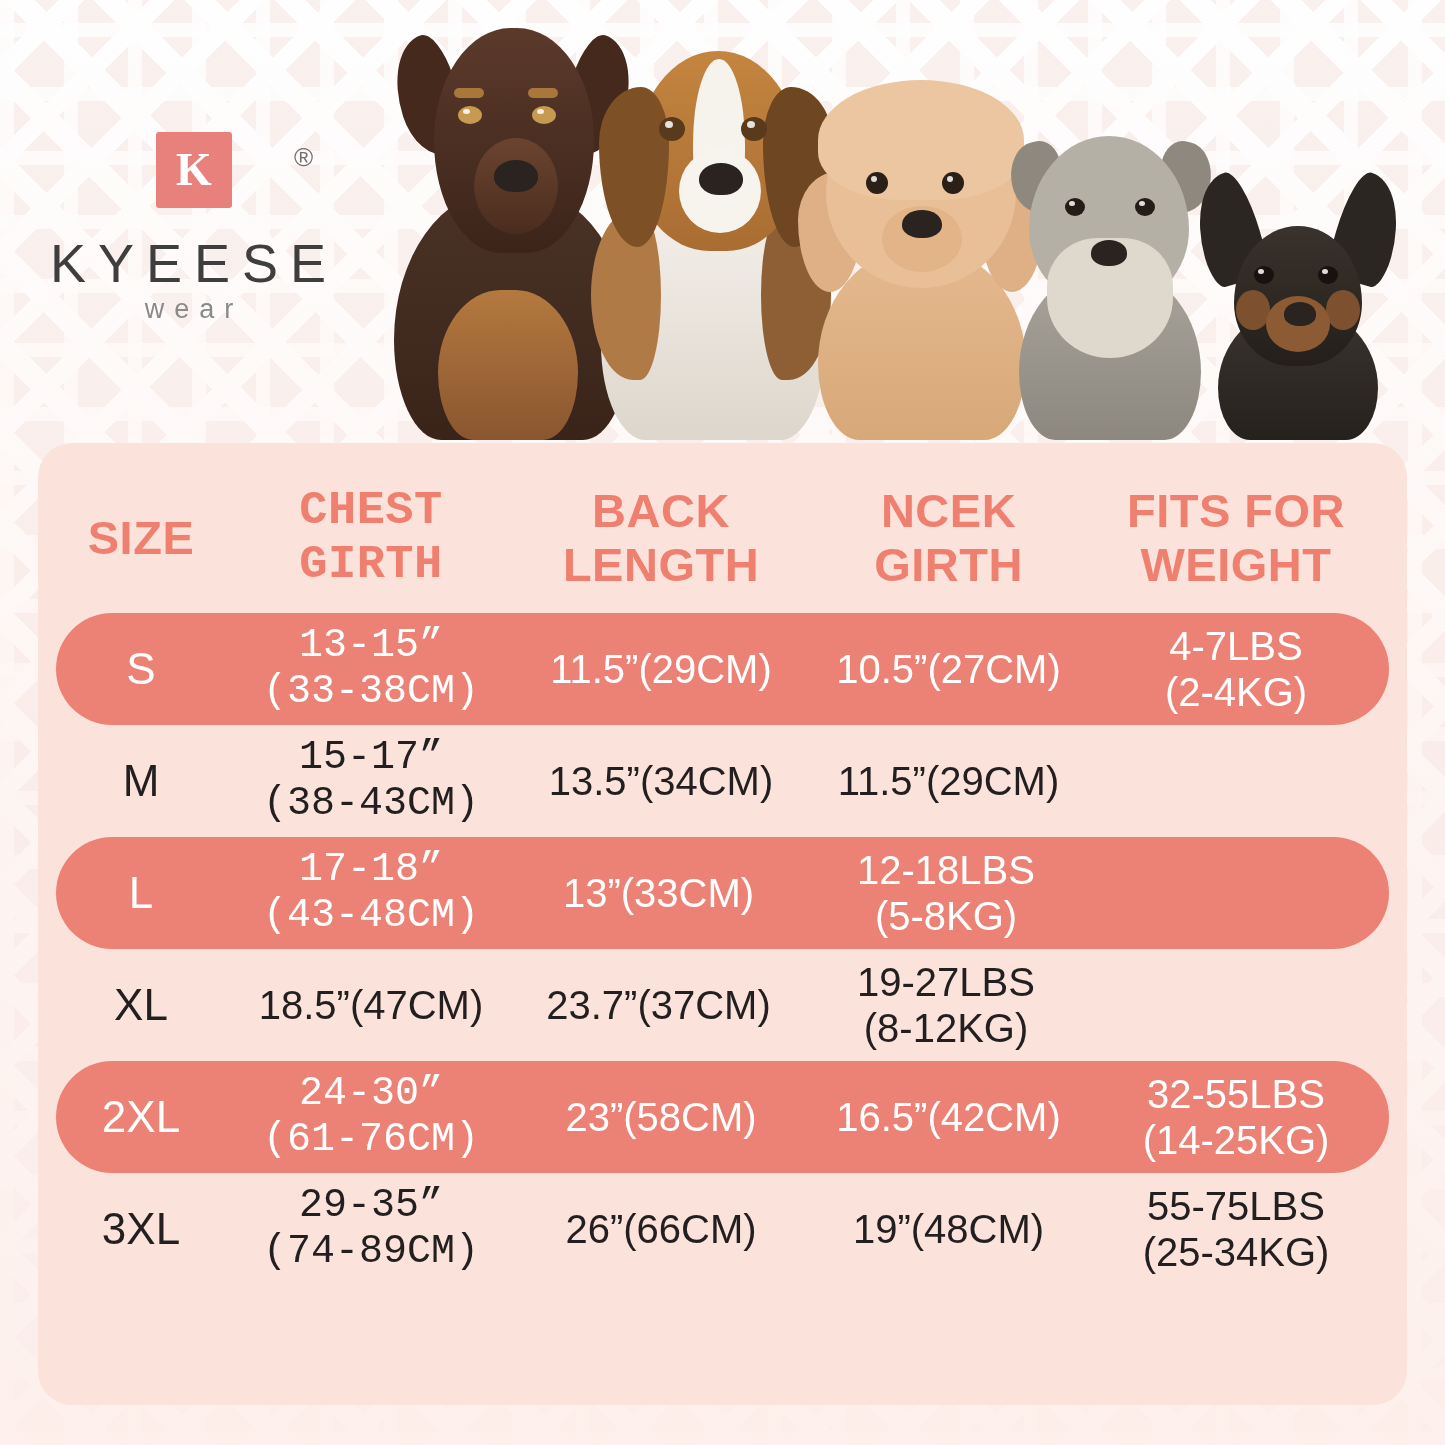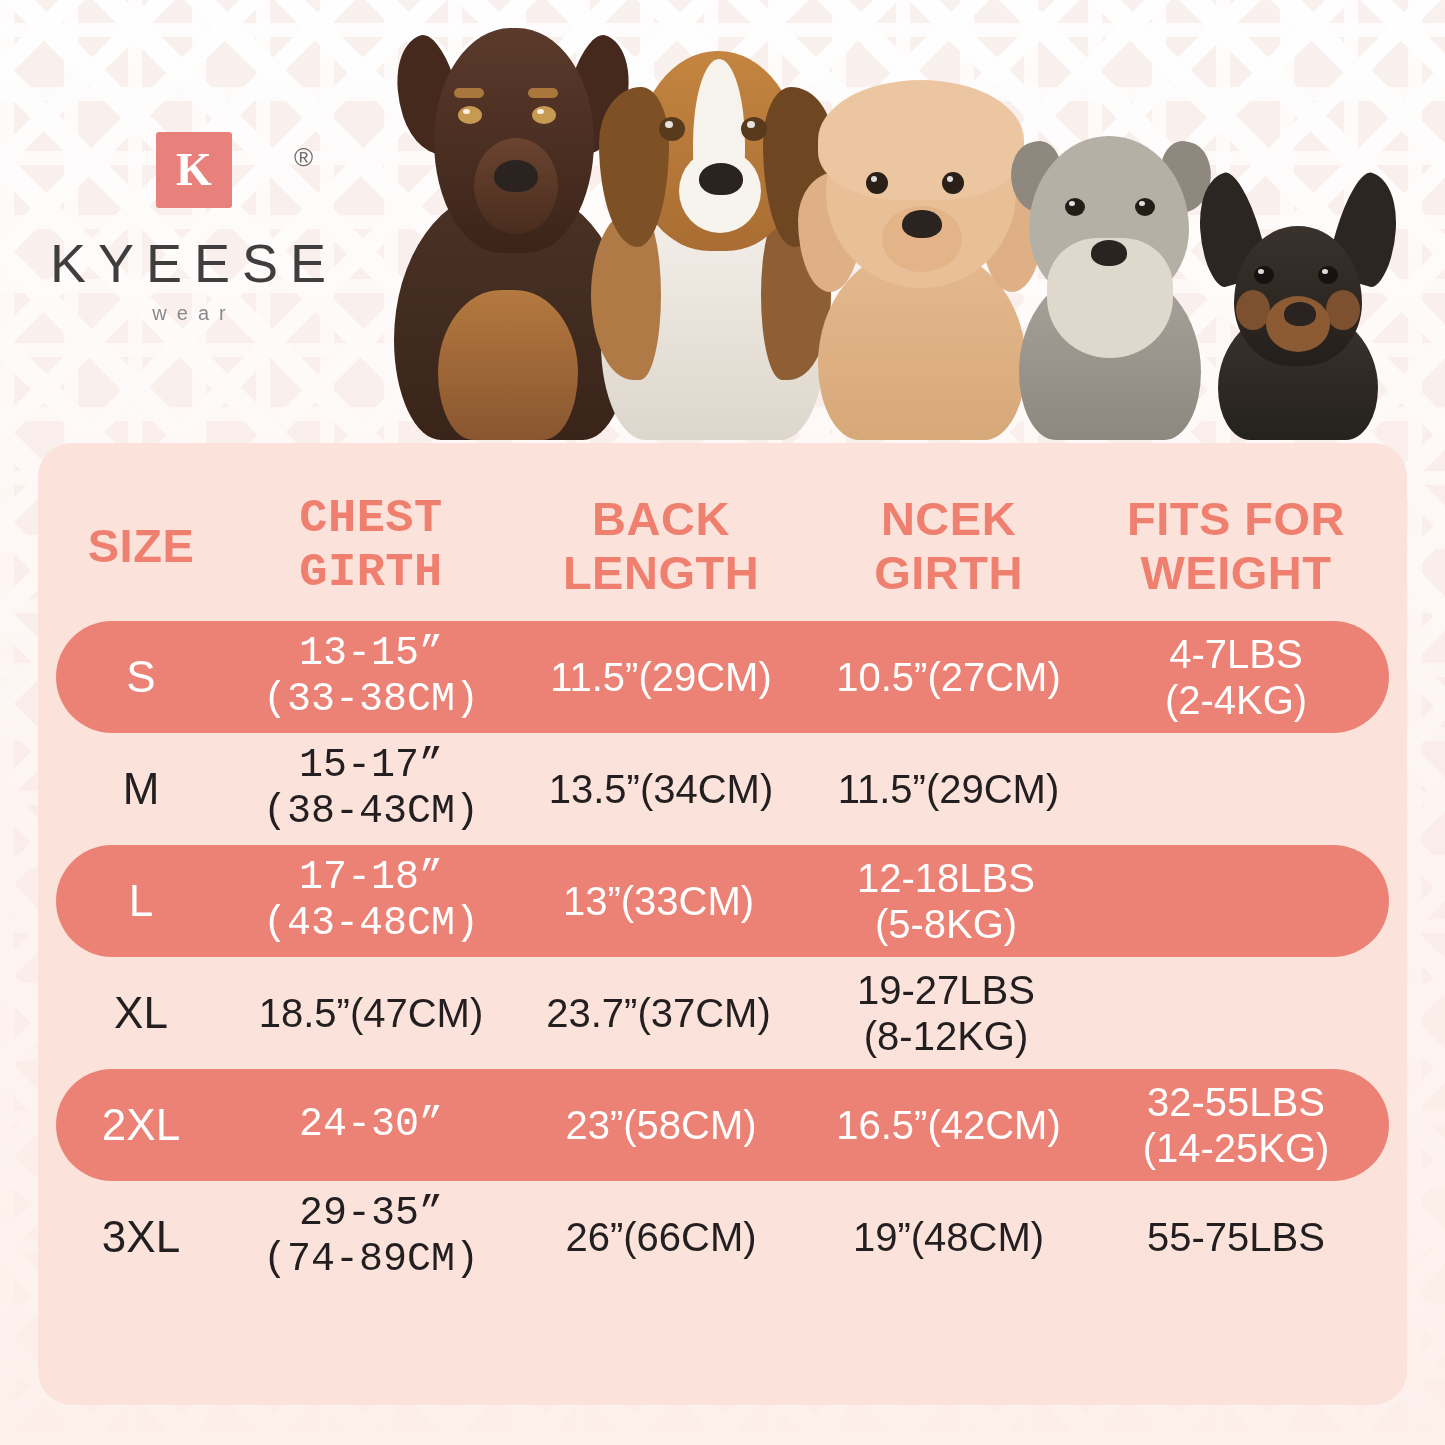--- a/index.html
+++ b/index.html
@@ -75,22 +75,21 @@
   }
   .brand-name {
     margin-top: 24px;
     font-size: 54px;
     letter-spacing: 12px;
     color: #3e3e3e;
     font-family: "Liberation Sans", sans-serif;
     font-weight: 400;
   }
   .brand-sub {
-    margin-top: 8px;
-    font-size: 20px;
+    font-size: 27px;
     letter-spacing: 10px;
     color: #8a8a8a;
   }
 
   
   .dogs {
     position: absolute;
     left: 360px;
     top: 10px;
     width: 1060px;
@@ -220,21 +219,21 @@
     box-sizing: border-box;
   }
 
   .table {
     position: absolute;
     left: 0;
     top: 0;
     width: 100%;
     height: 100%;
     box-sizing: border-box;
-    padding: 28px 18px 20px 18px;
+    padding: 20px 18px 20px 18px;
     display: flex;
     flex-direction: column;
   }
 
   .row {
     display: flex;
     align-items: center;
     height: 112px;
     border-radius: 56px;
   }
@@ -415,37 +414,39 @@
         <div class="cell c-weight">
           <span class="l1">19-27LBS</span>
           <span class="l2">(8-12KG)</span>
         </div>
       </div>
 
       <div class="row alt">
         <div class="cell c-size size-label">2XL</div>
         <div class="cell c-chest">
           <span class="l1">24-30”</span>
+          <span class="l2">(61-76CM)</span>
         </div>
         <div class="cell c-back">23”(58CM)</div>
         <div class="cell c-neck">16.5”(42CM)</div>
         <div class="cell c-weight">
           <span class="l1">32-55LBS</span>
           <span class="l2">(14-25KG)</span>
         </div>
       </div>
 
       <div class="row">
         <div class="cell c-size size-label">3XL</div>
         <div class="cell c-chest">
           <span class="l1">29-35”</span>
           <span class="l2">(74-89CM)</span>
         </div>
         <div class="cell c-back">26”(66CM)</div>
         <div class="cell c-neck">19”(48CM)</div>
         <div class="cell c-weight">
           <span class="l1">55-75LBS</span>
+          <span class="l2">(25-34KG)</span>
         </div>
       </div>
 
     </div>
   </div>
 </div>
 
 </body></html>

